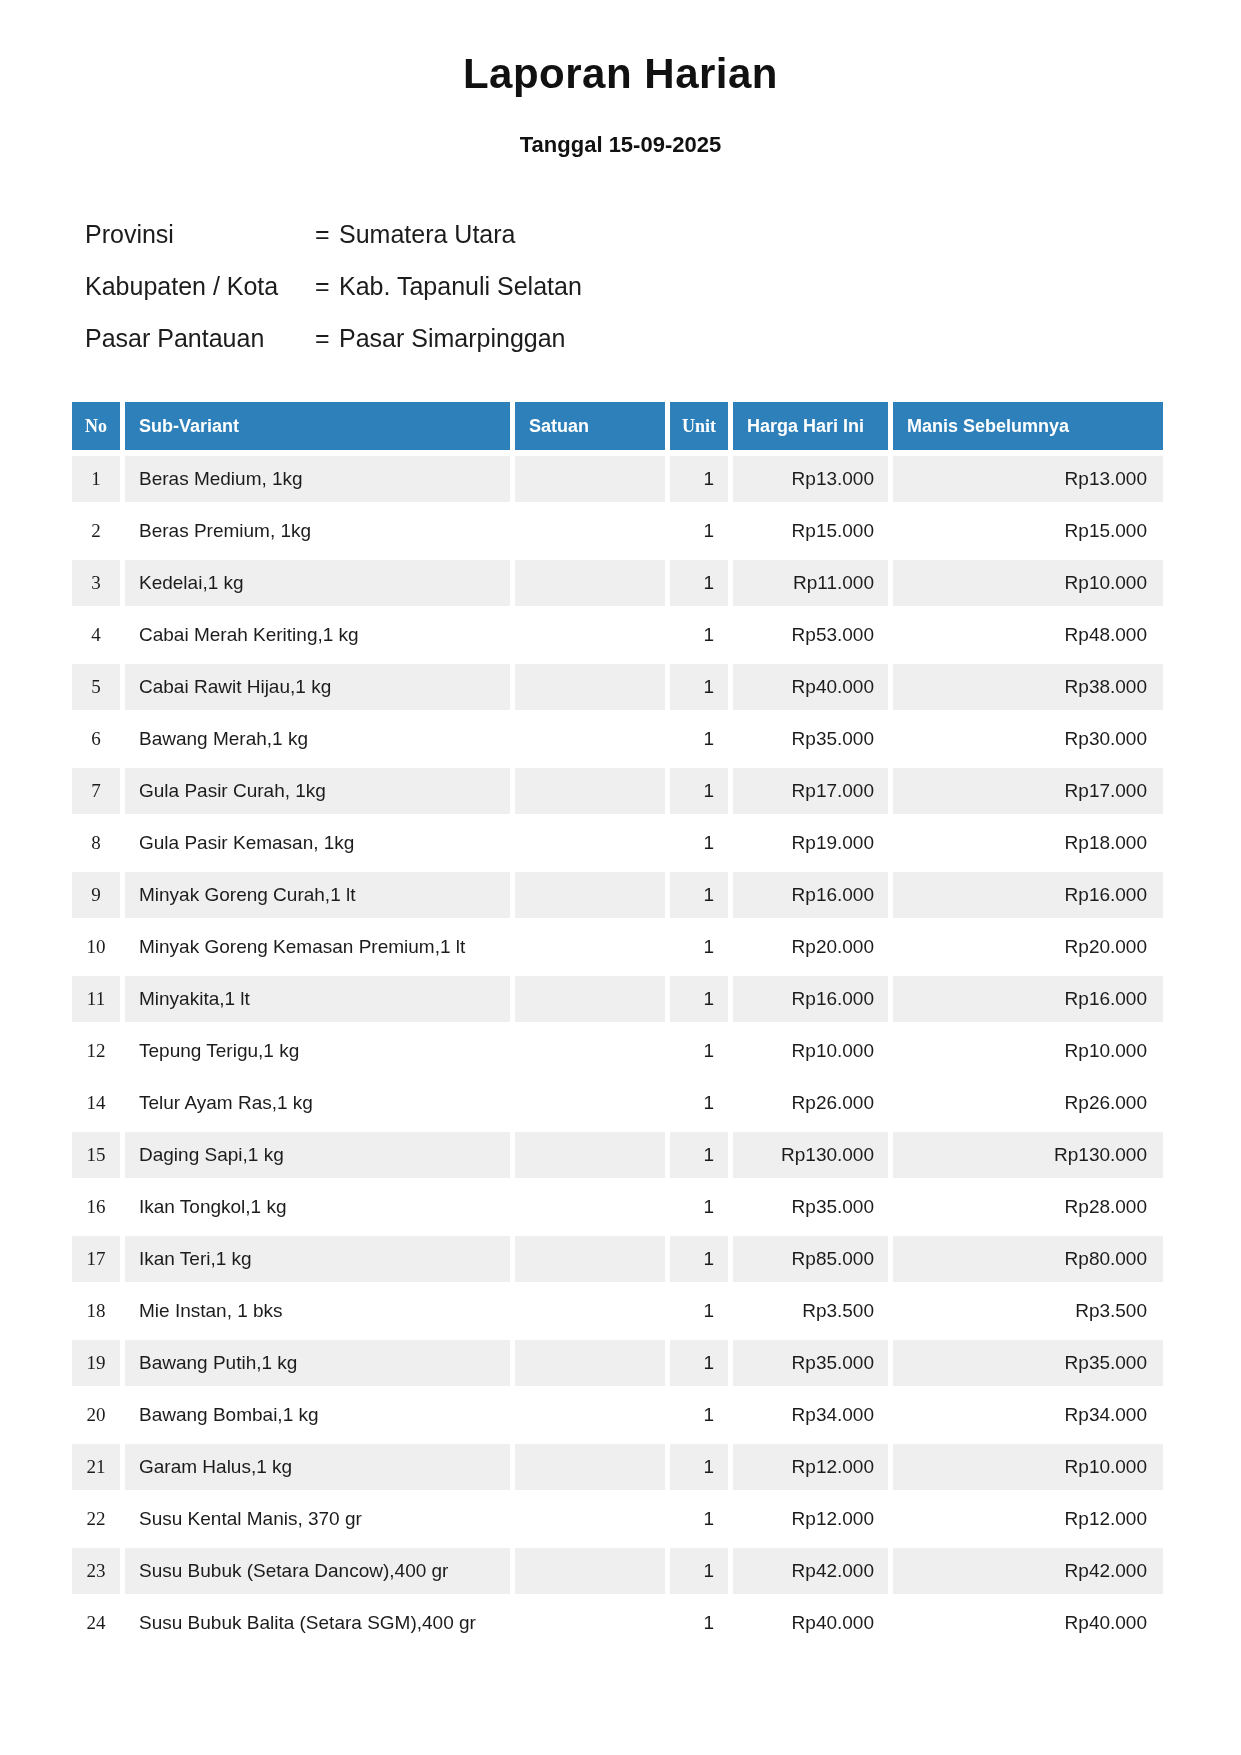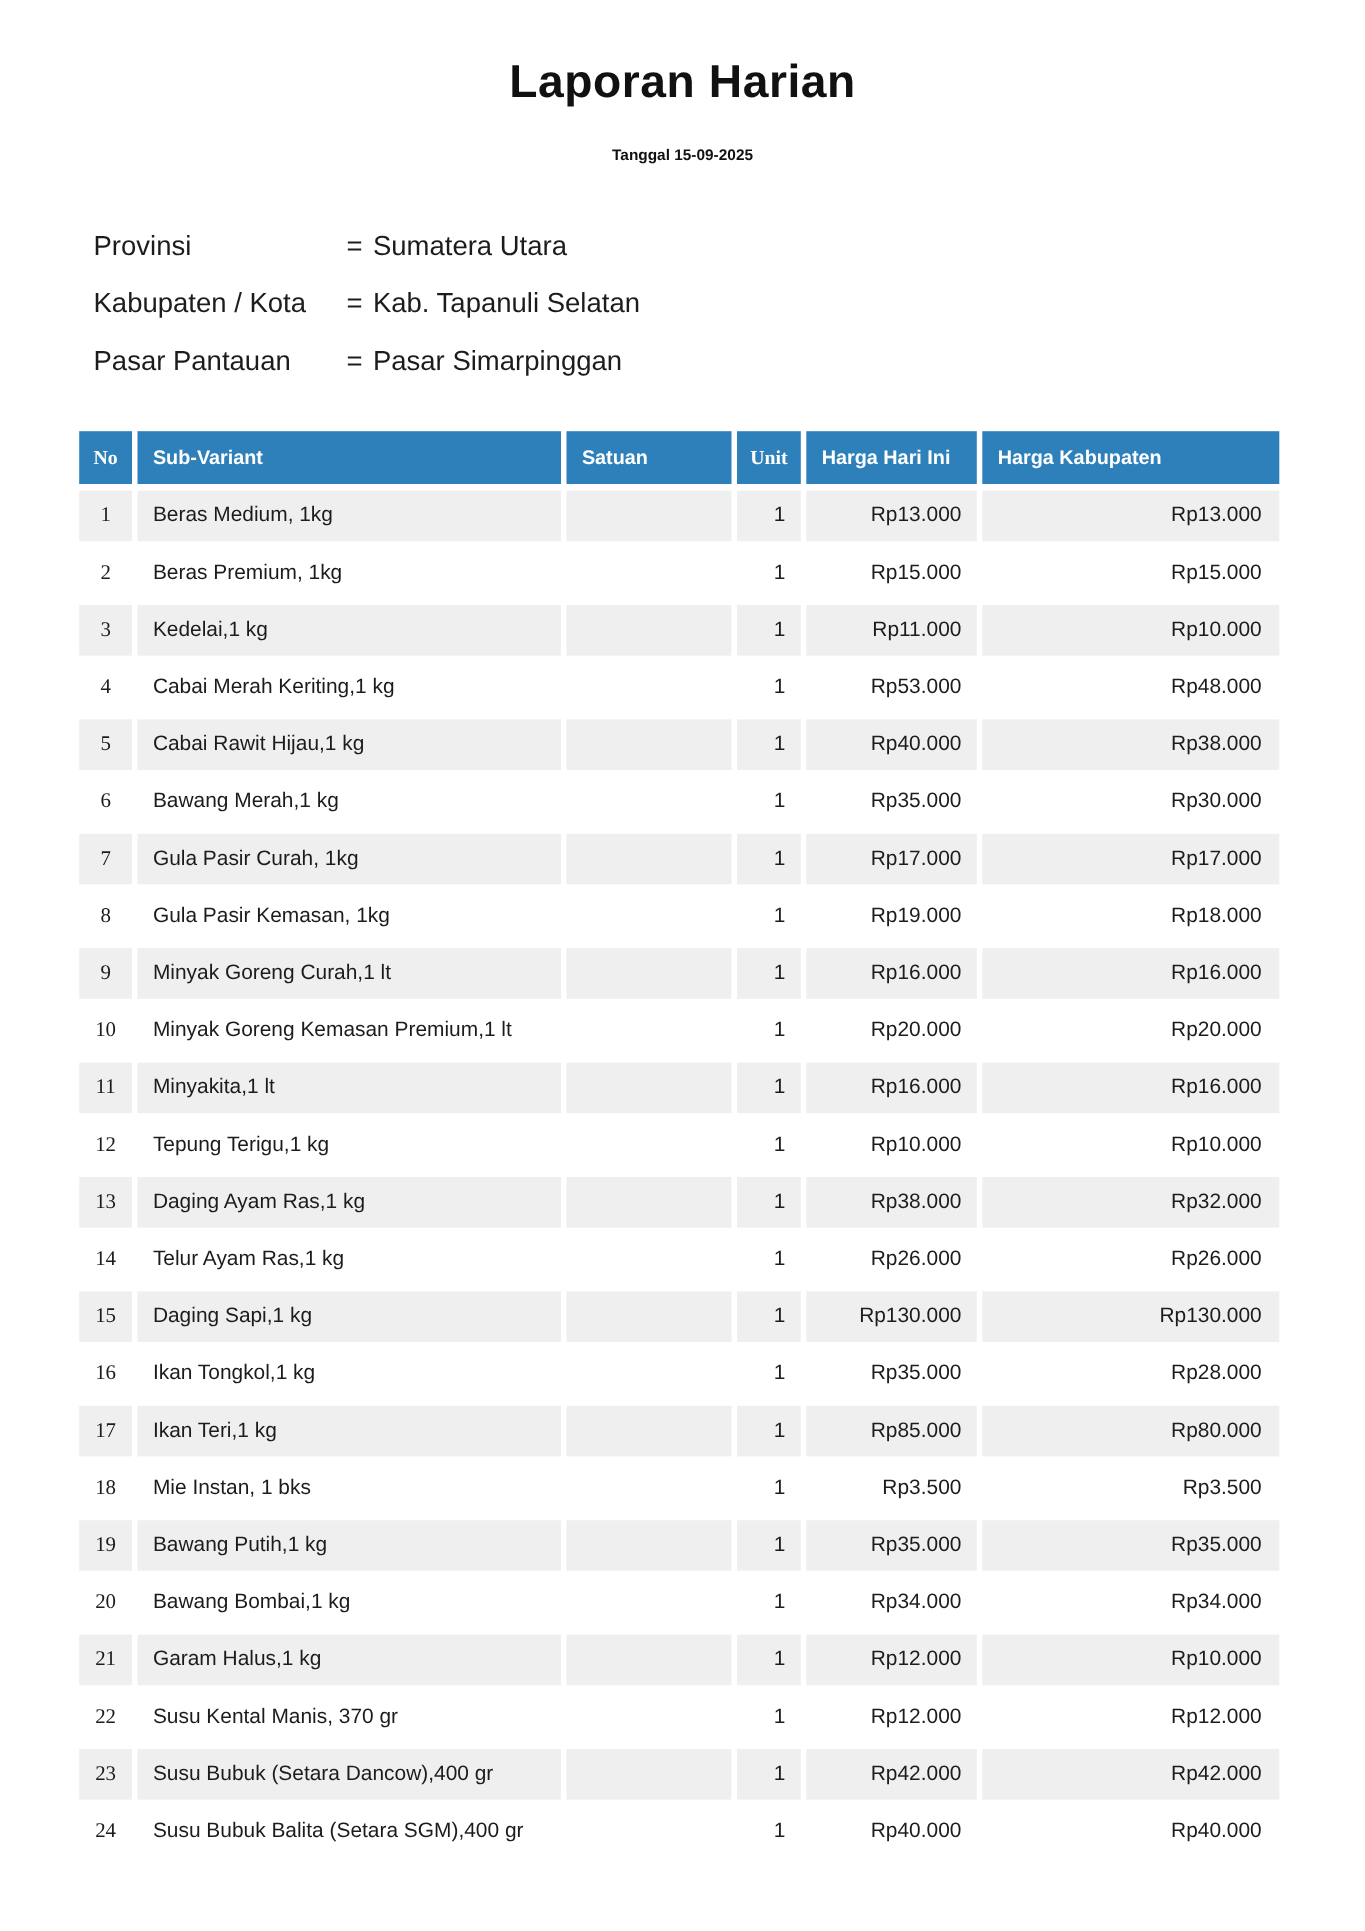--- a/index.html
+++ b/index.html
@@ -22,21 +22,21 @@
     text-align: center;
     font-size: 42px;
     line-height: 1.15;
     font-weight: bold;
     letter-spacing: 0.5px;
     color: #111111;
   }
   .report-date {
     margin-top: 34px;
     text-align: center;
-    font-size: 14px;
+    font-size: 22px;
     font-weight: bold;
     color: #111111;
   }
   .info-section {
     margin: 50px 0 0 85px;
     font-size: 25px;
   }
   .info-row {
     display: flex;
     align-items: center;
@@ -119,21 +119,21 @@
         <col class="col-harga1">
         <col class="col-harga2">
     </colgroup>
     <thead>
       <tr>
         <th class="a-center">No</th>
         <th class="a-left">Sub-Variant</th>
         <th class="a-left">Satuan</th>
         <th class="a-center">Unit</th>
         <th class="a-left">Harga Hari Ini</th>
-        <th class="a-left">Harga Kabupaten</th>
+        <th class="a-left">Manis Sebelumnya</th>
       </tr>
     </thead>
     <tbody>
         <tr class="odd">
           <td class="a-center">1</td>
           <td class="a-left">Beras Medium, 1kg</td>
           <td class="a-left"></td>
           <td class="a-right">1</td>
           <td class="a-right">Rp13.000</td>
           <td class="a-right pr-lg">Rp13.000</td>
@@ -219,28 +219,20 @@
           <td class="a-right pr-lg">Rp16.000</td>
         </tr>
         <tr class="even">
           <td class="a-center">12</td>
           <td class="a-left">Tepung Terigu,1 kg</td>
           <td class="a-left"></td>
           <td class="a-right">1</td>
           <td class="a-right">Rp10.000</td>
           <td class="a-right pr-lg">Rp10.000</td>
         </tr>
-        <tr class="odd">
-          <td class="a-center">13</td>
-          <td class="a-left">Daging Ayam Ras,1 kg</td>
-          <td class="a-left"></td>
-          <td class="a-right">1</td>
-          <td class="a-right">Rp38.000</td>
-          <td class="a-right pr-lg">Rp32.000</td>
-        </tr>
         <tr class="even">
           <td class="a-center">14</td>
           <td class="a-left">Telur Ayam Ras,1 kg</td>
           <td class="a-left"></td>
           <td class="a-right">1</td>
           <td class="a-right">Rp26.000</td>
           <td class="a-right pr-lg">Rp26.000</td>
         </tr>
         <tr class="odd">
           <td class="a-center">15</td>

